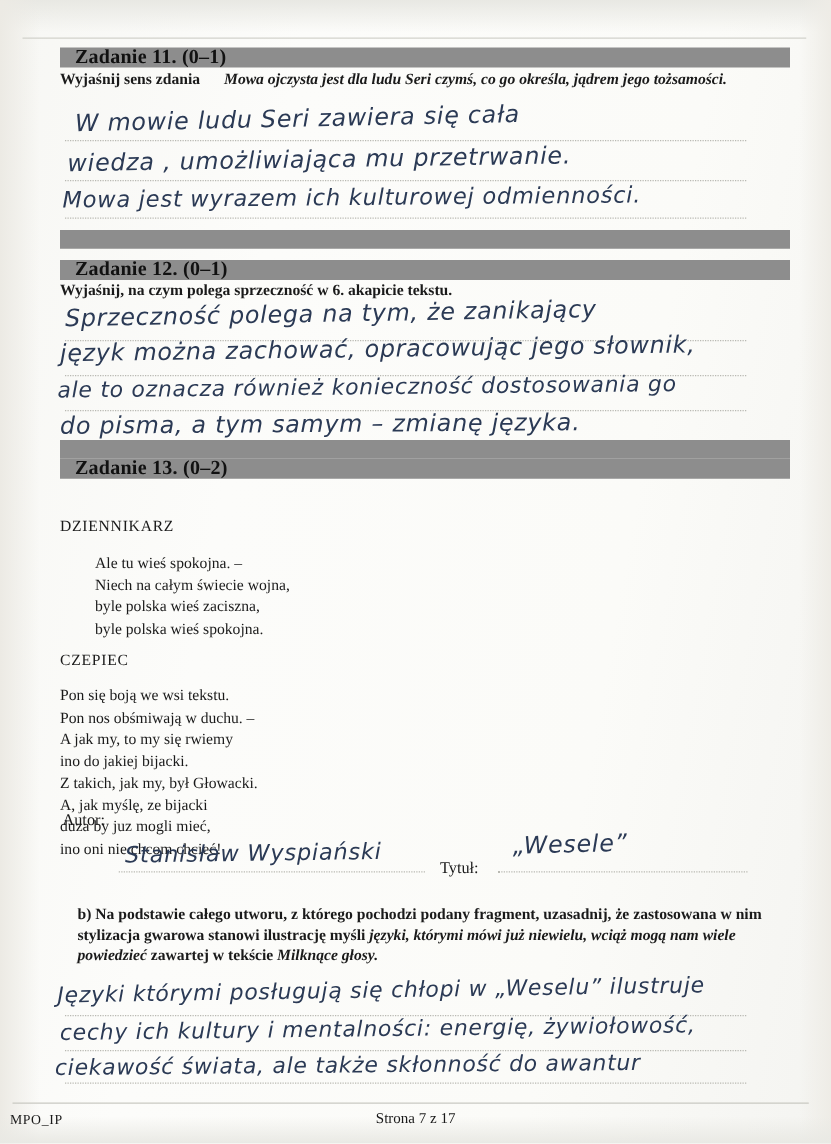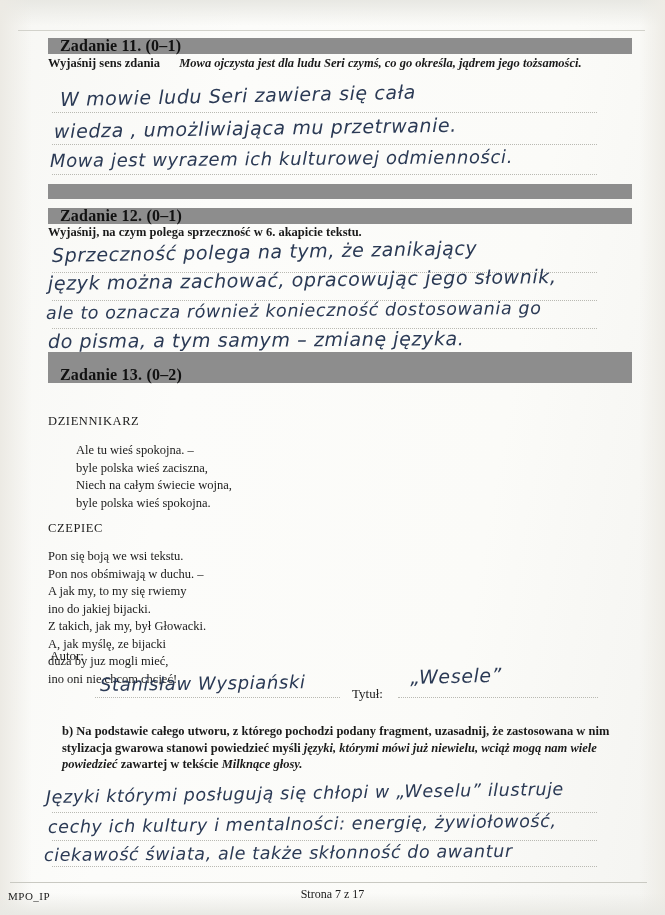--- a/index.html
+++ b/index.html
@@ -182,22 +182,22 @@
 
     <div class="task-header" style="left:48px; top:352px; width:560px; height:13px;">&nbsp;</div>
 
     <div class="task-header" style="left:48px; top:367px; width:560px;">Zadanie 13. (0–2)</div>
 
 
     <div class="speaker" style="left:48px; top:414px;">DZIENNIKARZ</div>
 
     <div class="poem" style="left:48px; top:442px;margin-left:28px;">
       <div>Ale tu wieś spokojna. –</div>
+      <div>Niech na całym świecie wojna,</div>
       <div>byle polska wieś zaciszna,</div>
-      <div>Niech na całym świecie wojna,</div>
       <div>byle polska wieś spokojna.</div>
     </div>
 
     <div class="speaker" style="left:48px; top:521px;">CZEPIEC</div>
 
     <div class="poem" style="left:48px; top:548px;">
       <div>Pon się boją we wsi tekstu.</div>
       <div>Pon nos obśmiwają w duchu. –</div>
       <div>A jak my, to my się rwiemy</div>
       <div>ino do jakiej bijacki.</div>
@@ -209,21 +209,21 @@
 
     <div class="field-label" style="left:50px; top:648px;font-family:Liberation Serif, serif;">Autor:</div>
     <div class="rule" style="left:95px; top:697px; width:245px;"></div>
     <div class="hand" style="left:100px; top:670px; font-size:18px; transform: rotate(-0.8deg);">Stanisław Wyspiański</div>
 
     <div class="field-label" style="left:352px; top:686px;">Tytuł:</div>
     <div class="rule" style="left:398px; top:697px; width:200px;"></div>
     <div class="hand" style="left:410px; top:662px; font-size:19px; transform: rotate(-1.5deg);">„Wesele”</div>
 
     <div class="subtask" style="left:62px; top:723px; width:552px;">
-      <span>b) Na podstawie całego utworu, z którego pochodzi podany fragment, uzasadnij, że zastosowana w nim stylizacja gwarowa stanowi powiedzieć myśli </span><span class="it">języki, którymi mówi już niewielu, wciąż mogą nam wiele powiedzieć </span><span>zawartej w tekście </span><span class="it">Milknące głosy.</span>
+      <span>b) Na podstawie całego utworu, z którego pochodzi podany fragment, uzasadnij, że zastosowana w nim stylizacja gwarowa stanowi ilustrację myśli </span><span class="it">języki, którymi mówi już niewielu, wciąż mogą nam wiele powiedzieć </span><span>zawartej w tekście </span><span class="it">Milknące głosy.</span>
     </div>
 
     <div class="rule" style="left:52px; top:812px; width:545px;"></div>
     <div class="rule" style="left:52px; top:840px; width:545px;"></div>
     <div class="rule" style="left:52px; top:866px; width:545px;"></div>
 
     <div class="hand small" style="left:46px; top:782px; transform: rotate(-0.9deg);">Języki którymi posługują się chłopi w „Weselu” ilustruje</div>
     <div class="hand small" style="left:48px; top:812px; transform: rotate(-0.7deg);">cechy ich kultury i mentalności: energię, żywiołowość,</div>
     <div class="hand small" style="left:44px; top:840px; transform: rotate(-0.5deg);">ciekawość świata, ale także skłonność do awantur</div>
 

